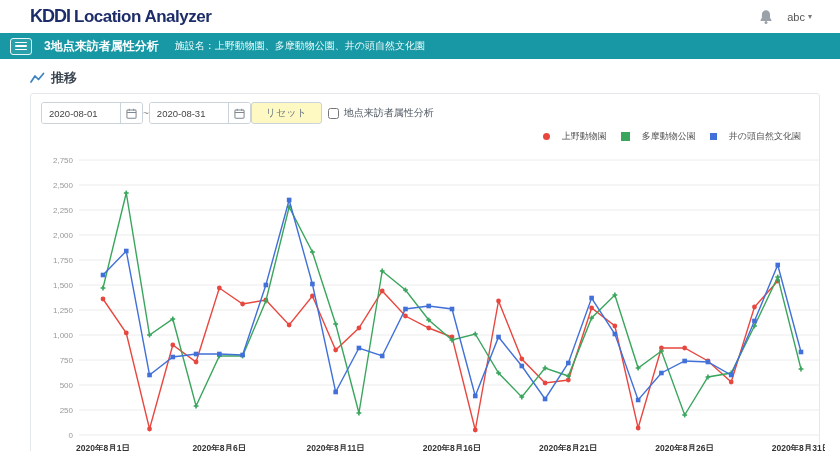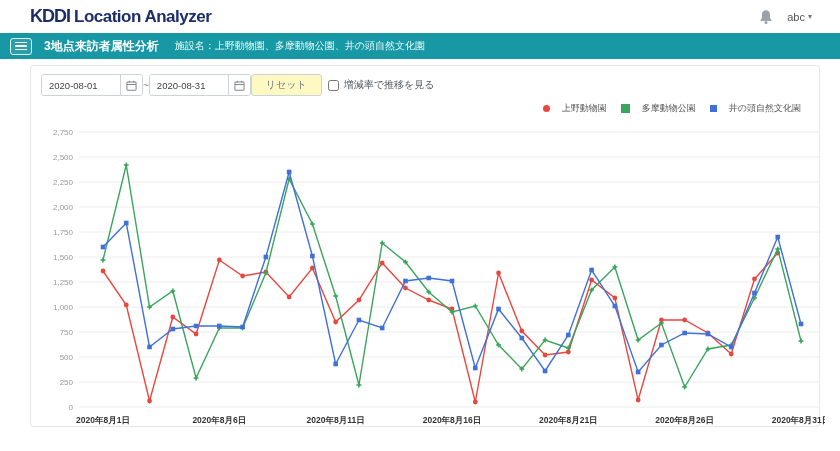--- a/index.html
+++ b/index.html
@@ -87,20 +87,26 @@
   <div class="hamburger">
     <span></span>
       <span></span>
       <span></span>
   </div>
   <div class="nav-title">3地点来訪者属性分析</div>
   <div class="nav-subtitle">施設名：上野動物園、多摩動物公園、井の頭自然文化園</div>
 </div>
 
 <div class="content">
+  <div class="section-title">
+    <svg width="15" height="12" viewBox="0 0 15 12">
+      <polyline points="1,10 5,4 8.5,7.5 13.5,1.5" fill="none" stroke="#3b82c4" stroke-width="1.7" stroke-linecap="round" stroke-linejoin="round"></polyline>
+    </svg>
+    <span class="txt">推移</span>
+  </div>
 
   <div class="card">
     <div class="filter-row">
       <div class="date-box">
         <input type="text" value="2020-08-01" style="">
         <div class="cal-btn">
           <svg width="11" height="11" viewBox="0 0 12 12">
             <rect x="1" y="2.2" width="10" height="9" rx="1" fill="none" stroke="#7d8890" stroke-width="1.1"></rect>
             <line x1="1" y1="4.8" x2="11" y2="4.8" stroke="#7d8890" stroke-width="1.1"></line>
             <line x1="3.6" y1="0.8" x2="3.6" y2="3" stroke="#7d8890" stroke-width="1.1"></line>
@@ -116,21 +122,21 @@
             <rect x="1" y="2.2" width="10" height="9" rx="1" fill="none" stroke="#7d8890" stroke-width="1.1"></rect>
             <line x1="1" y1="4.8" x2="11" y2="4.8" stroke="#7d8890" stroke-width="1.1"></line>
             <line x1="3.6" y1="0.8" x2="3.6" y2="3" stroke="#7d8890" stroke-width="1.1"></line>
             <line x1="8.4" y1="0.8" x2="8.4" y2="3" stroke="#7d8890" stroke-width="1.1"></line>
           </svg>
         </div>
       </div>
       <button class="reset-btn">リセット</button>
       <div class="chk-wrap">
         <input type="checkbox" id="rateChk" style="">
-        <label for="rateChk">増減率で推移を見る</label>
+        <label for="rateChk">地点来訪者属性分析</label>
       </div>
     </div>
 
     <div class="legend" id="legend">
         <div class="legend-item">
           <span class="mk mk-circle" style="background: rgb(232, 71, 63);"></span>
           <span class="lbl">上野動物園</span>
         </div>
         <div class="legend-item">
           <span class="mk mk-cross" style="background: rgb(58, 165, 93);"></span>

